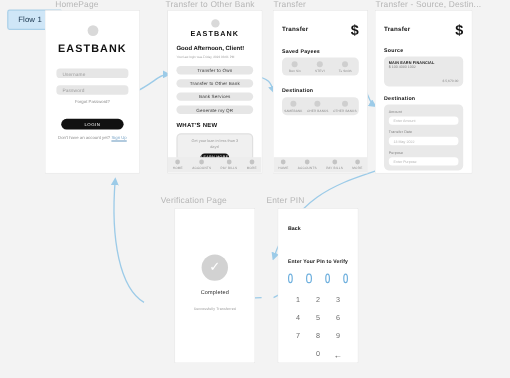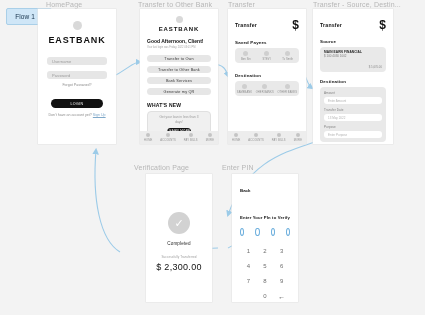--- a/index.html
+++ b/index.html
@@ -287,21 +287,20 @@
 
   <div class="frame-title" style="left:134px;top:164px;">Verification Page</div>
   <div class="frame" style="left:146px;top:174px;width:66px;height:128px;">
     <div class="screen">
       <div style="padding-top:38px;">
         <div class="check-circle">
           <span class="check-glyph">✓</span>
         </div>
         <div class="completed" style="margin-top:7px;">Completed</div>
         <div class="succ" style="margin-top:9px;">Successfully Transferred</div>
-        <div class="amount" style="margin-top:3px;">$ 2,300.00</div>
       </div>
 
     </div>
   </div>
 
   <div class="frame-title" style="left:222px;top:164px;">Enter PIN</div>
   <div class="frame" style="left:232px;top:174px;width:66px;height:128px;">
     <div class="screen">
       <div style="padding:14px 8px 0;">
         <div class="back-lb">Back</div>

